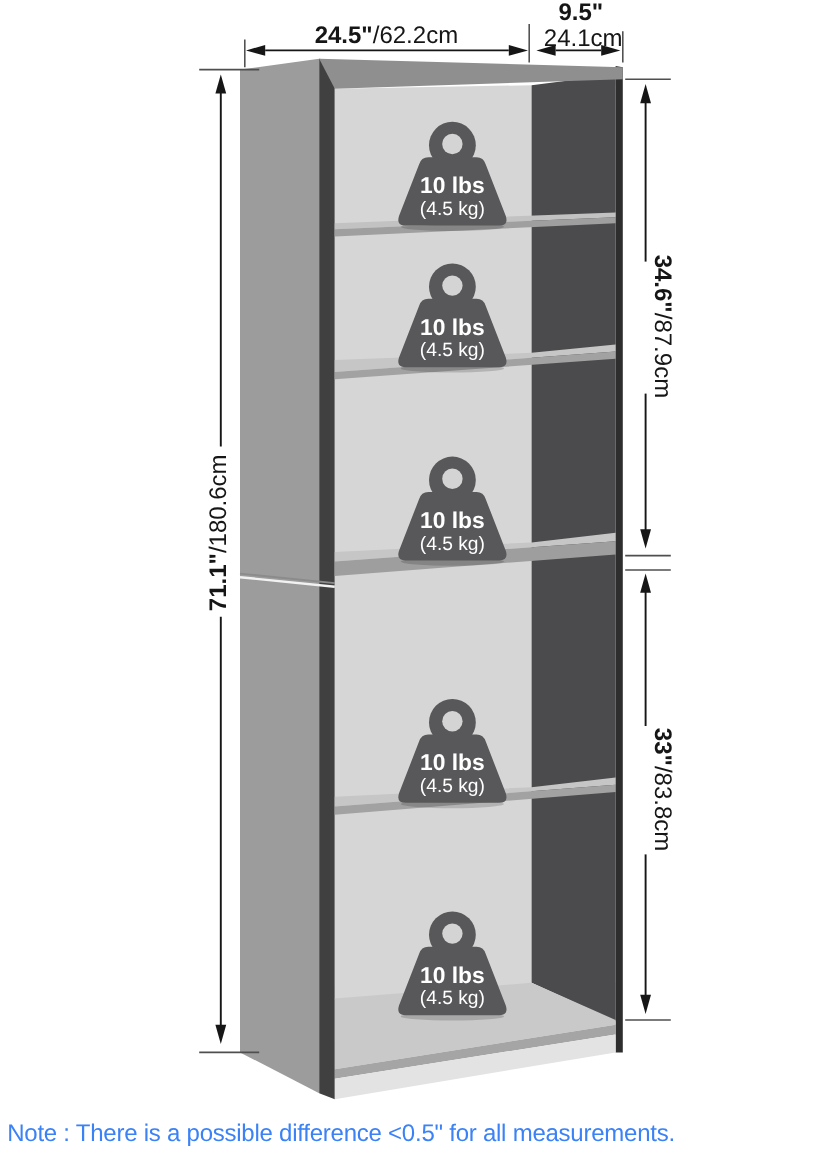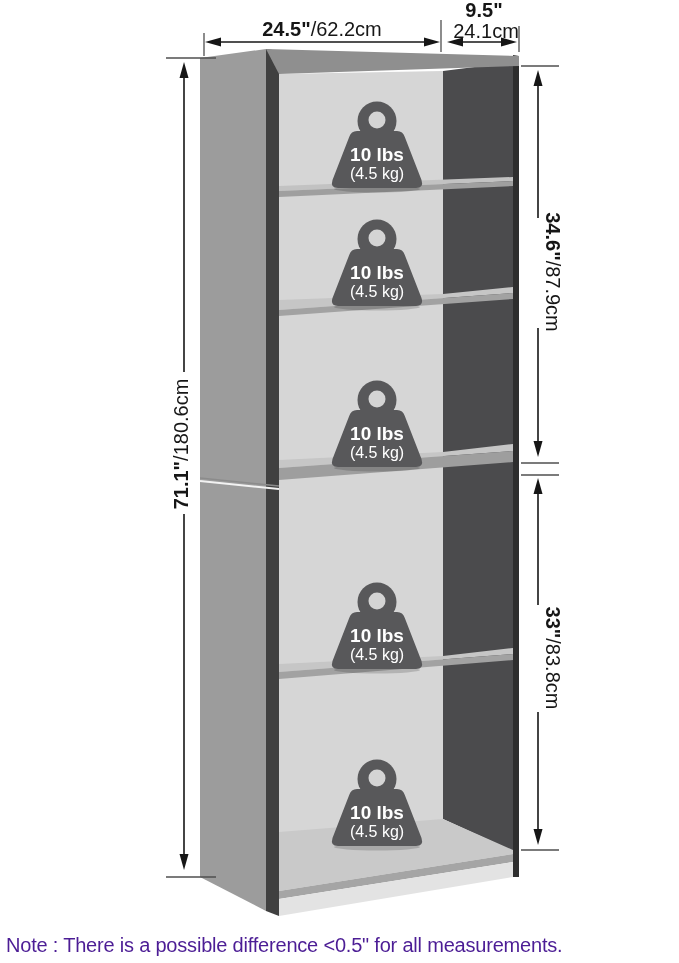--- a/index.html
+++ b/index.html
@@ -4,21 +4,21 @@
 <style>
   html,body { margin:0; padding:0; background:#fff; }
   .canvas { position:relative; width:679px; height:963px; background:#ffffff; overflow:hidden;
             font-family:"Liberation Sans", sans-serif; }
   svg { position:absolute; left:0; top:0; }
   .dim  { font-family:"Liberation Sans", sans-serif; font-size:20px; fill:#161616; }
   .b    { font-weight:700; }
   .wlbs { font:700 19px "Liberation Sans", sans-serif; fill:#ffffff; }
   .wkg  { font:16px "Liberation Sans", sans-serif; fill:#ffffff; }
   #note { position:absolute; left:6px; top:934px; width:670px;
-          font-size:20px; letter-spacing:-0.2px; color:#4c1d95; white-space:nowrap; }
+          font-size:20px; letter-spacing:-0.2px; color:#3b82f6; white-space:nowrap; }
 </style>
 </head>
 <body>
 
 <div class="canvas">
 
 <svg width="679" height="963" viewBox="0 0 679 963">
   <defs>
     <g id="wt">
       <ellipse cx="0" cy="87" rx="43" ry="3.5" fill="rgba(0,0,0,0.16)"></ellipse>

